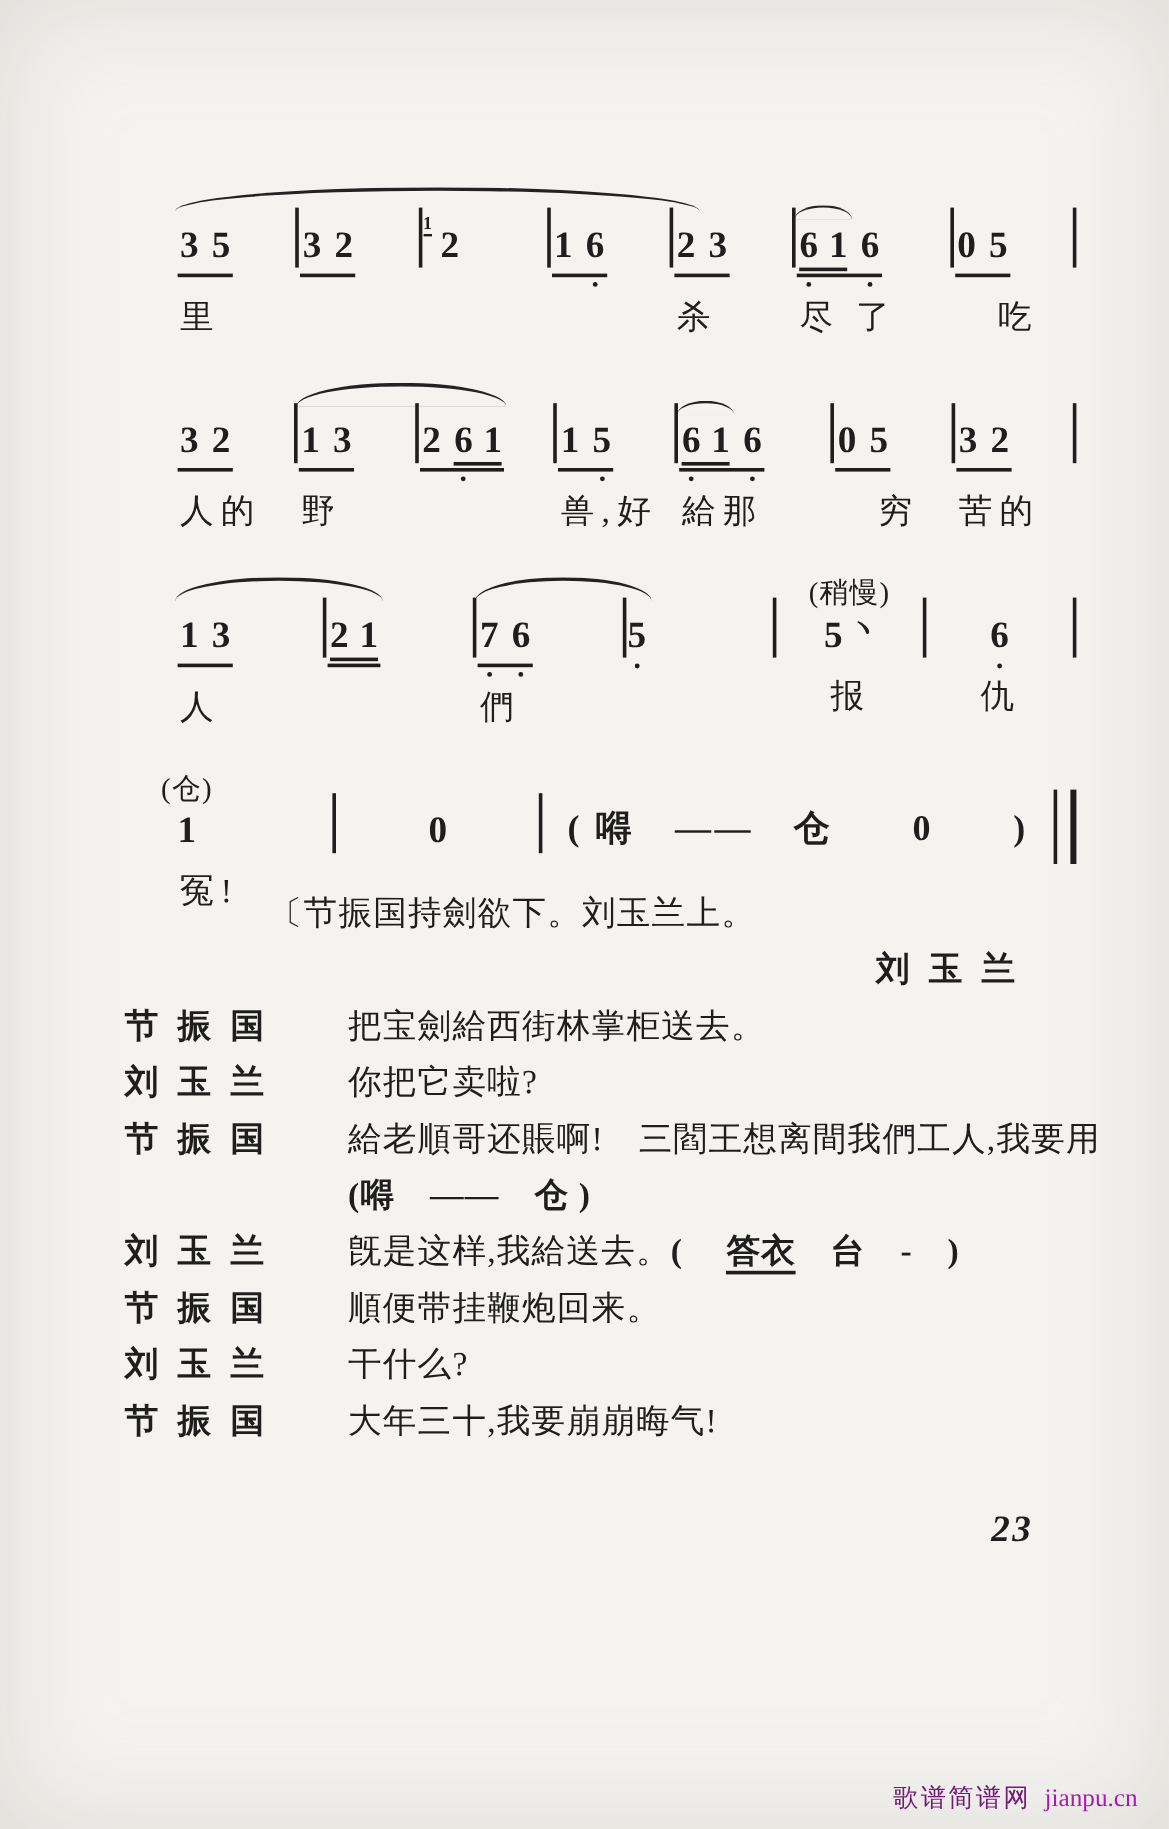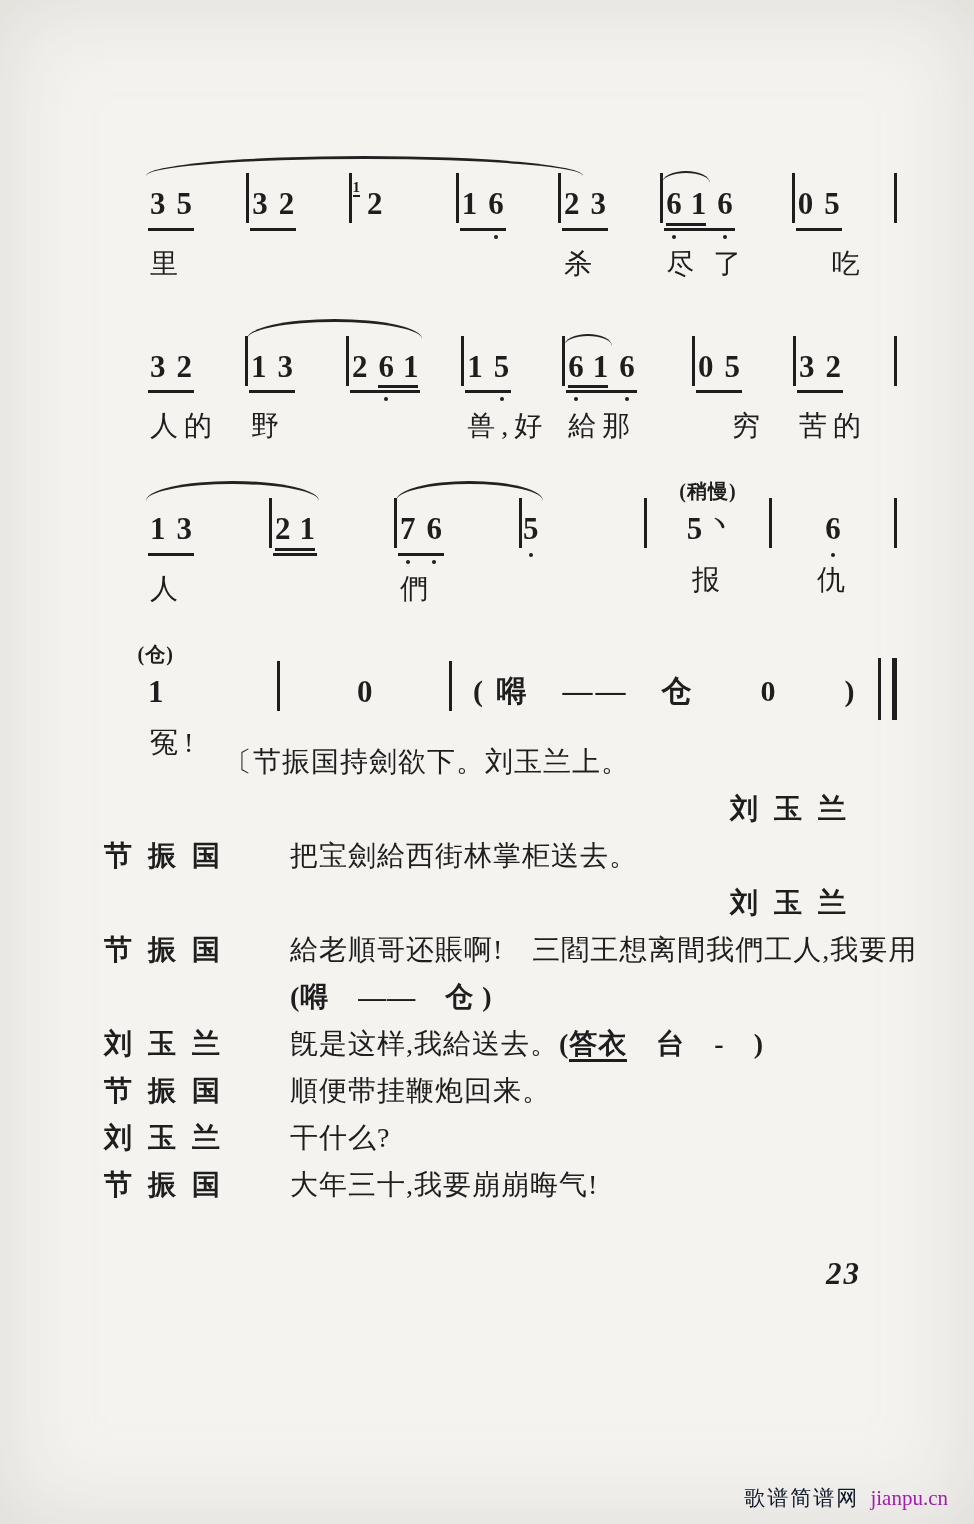--- a/index.html
+++ b/index.html
@@ -18,21 +18,21 @@
   .slur-layer{position:absolute;left:0;top:0;right:0;bottom:0;pointer-events:none;}
   .slur{position:absolute;top:6px;height:17px;
     border-top:3px solid #222;
     border-radius:50% 50% 0 0 / 100% 100% 0 0;}
   .slur.small{top:21px;height:10px;border-top-width:2.5px;}
   .cells{display:flex;align-items:flex-start;}
   .cell{flex:1 1 0;min-width:0;}
   .cell.center{text-align:center;}
   .cell .top{position:relative;display:inline-block;}
   .ann{position:absolute;top:-33px;left:50%;transform:translateX(-50%);
-    font-size:20px;font-weight:700;white-space:nowrap;letter-spacing:1px;}
+    font-size:24px;font-weight:400;white-space:nowrap;letter-spacing:1px;}
   .notes{display:flex;align-items:baseline;gap:11px;
     font-weight:700;font-size:31px;line-height:1.15;white-space:nowrap;}
   .notes.free{font-size:30px;letter-spacing:3px;}
   .b1{display:inline-flex;align-items:baseline;gap:11px;
     border-bottom:3px solid #1e1e1e;padding:0 2px 6px;}
   .b2{display:inline-flex;align-items:baseline;gap:9px;
     border-bottom:3px solid #1e1e1e;padding-bottom:1px;margin-bottom:-4px;}
   .note{position:relative;display:inline-block;}
   .note.low::after{content:"";position:absolute;left:50%;bottom:-10px;
     width:4px;height:4px;border-radius:50%;background:#1e1e1e;transform:translateX(-50%);}
@@ -49,27 +49,27 @@
   
   .dialogue-section{position:absolute;left:104px;top:738px;width:812px;
     font-size:28px;line-height:47px;}
   .stage-direction{margin-left:120px;white-space:nowrap;letter-spacing:1px;}
   .dlg-row{display:flex;align-items:flex-start;justify-content:flex-end;}
   .speaker{flex:none;width:150px;margin-right:36px;font-weight:700;
     letter-spacing:16px;white-space:nowrap;}
   .speech{flex:1;min-width:0;}
   .speech-line{white-space:nowrap;letter-spacing:1px;}
   .seg.b{font-weight:700;}
-  .seg.u{border-bottom:3px solid #1e1e1e;padding-bottom:0;}
+  .seg.u{border-bottom:3px solid #1e1e1e;padding-bottom:0;margin-left:36px;}
   
   .page-number{position:absolute;left:826px;top:1256px;
     font-style:italic;font-weight:700;font-size:31px;letter-spacing:2px;}
   .watermark{position:absolute;right:26px;bottom:12px;font-size:21px;
     font-family:"Liberation Serif","DejaVu Serif",serif;white-space:nowrap;}
-  .wm-name{color:#0f172a;letter-spacing:2px;}
+  .wm-name{color:#701a75;letter-spacing:2px;}
   .wm-url{color:#a21caf;margin-left:6px;}
 </style>
 </head>
 <body>
 
 <div class="page">
 
   <div class="music-section">
       <div class="music-line">
         <div class="slur-layer">
@@ -259,20 +259,23 @@
           <div class="speaker">刘玉兰</div>
         </div>
         <div class="dlg-row">
           <div class="speaker">节振国</div>
           <div class="speech">
             <div class="speech-line"><span class="seg">把宝劍給西街林掌柜送去。</span></div>
           </div>
         </div>
         <div class="dlg-row">
           <div class="speaker">刘玉兰</div>
+          <div class="speech">
+            <div class="speech-line"><span class="seg">你把它卖啦?</span></div>
+          </div>
         </div>
         <div class="dlg-row">
           <div class="speaker">节振国</div>
           <div class="speech">
             <div class="speech-line"><span class="seg">給老順哥还賬啊!　三閻王想离間我們工人,我要用</span></div>
             <div class="speech-line"><span class="seg b">(嘚　——　仓 )</span></div>
           </div>
         </div>
         <div class="dlg-row">
           <div class="speaker">刘玉兰</div>

